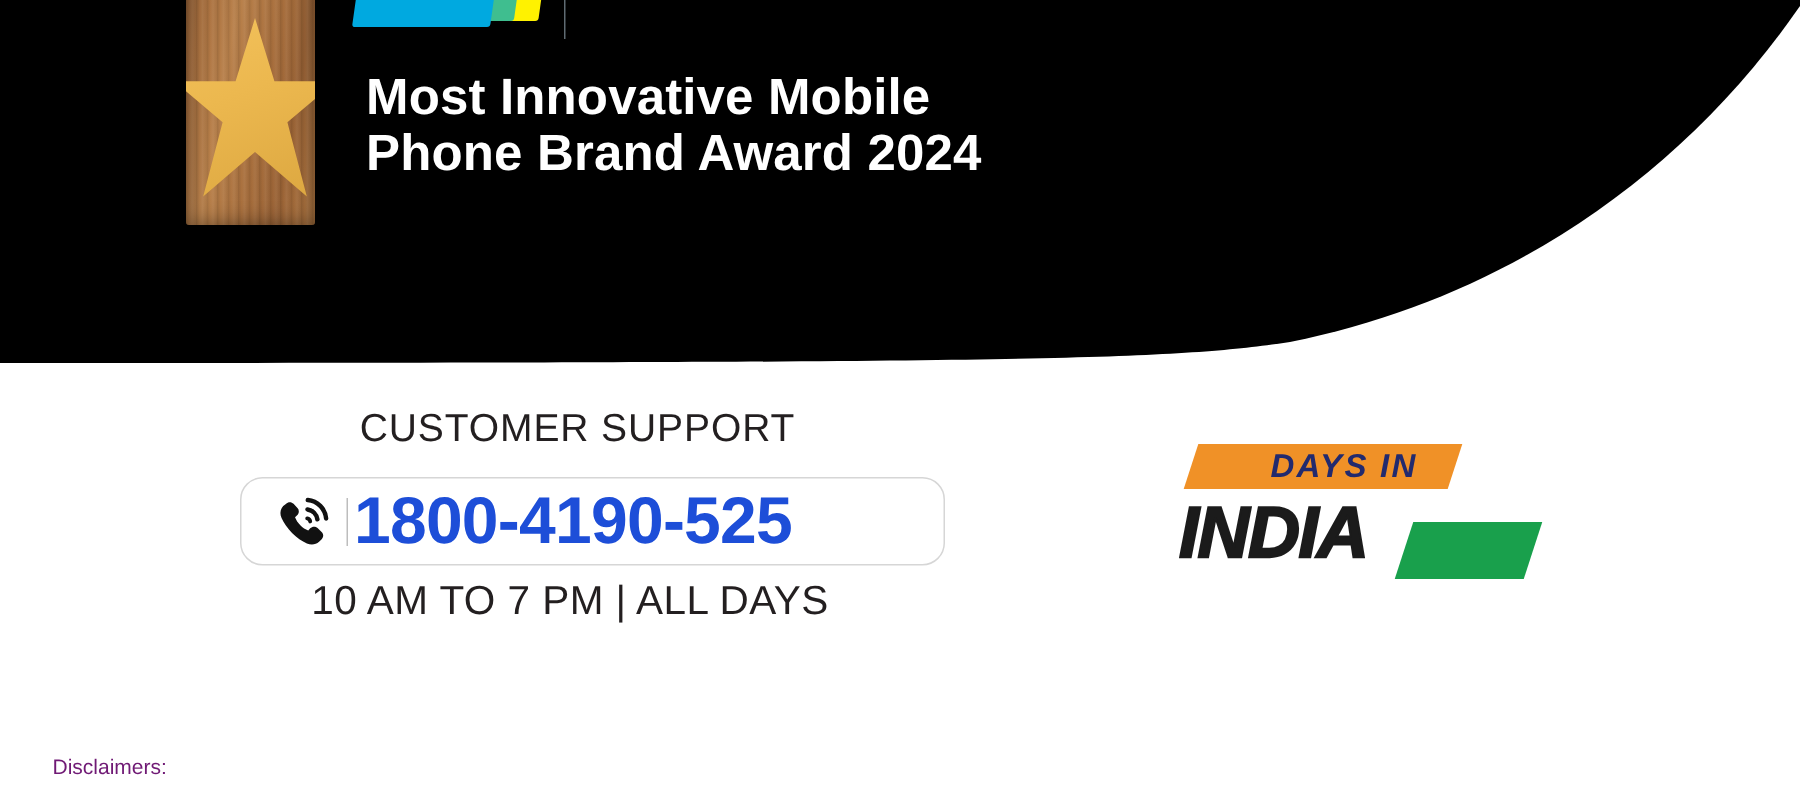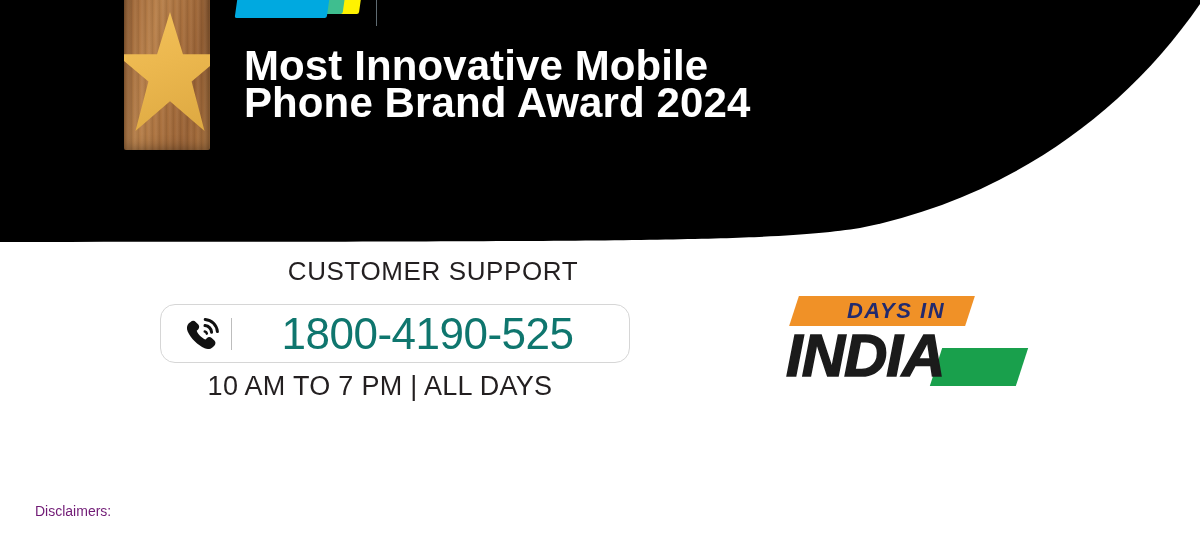--- a/index.html
+++ b/index.html
@@ -46,43 +46,43 @@
   .ces-sq.yellow{left:52px;top:6px;width:72px;height:74px;background:#FFF200;}
   .ces-sq.green{left:30px;top:2px;width:78px;height:78px;background:#3FBE8F;}
   .ces-sq.blue{left:0px;top:8px;width:92px;height:76px;background:#00A9E0;}
   .cta-divider{
     position:absolute;left:136px;top:4px;width:1px;height:88px;background:#5f6b72;
   }
 
   
   .award-title{
     position:absolute;left:244px;top:47px;
-    color:#ffffff;font-size:42px;line-height:37px;font-weight:700;
+    color:#ffffff;font-size:34px;line-height:37px;font-weight:700;
     letter-spacing:.1px;white-space:pre-line;
   }
 
   
-  .support{position:absolute;left:0;top:256px;width:780px;padding-left:48px;}
+  .support{position:absolute;left:0;top:270px;width:780px;}
   .support-heading{
     text-align:center;color:#231f20;font-size:26px;font-weight:400;
     letter-spacing:.6px;line-height:30px;margin-left:-10px;
   }
   .phone-box{
     position:absolute;left:160px;top:48px;width:470px;height:59px;
     border:1.5px solid #d6d6d6;border-radius:15px;background:#fff;
     display:flex;align-items:center;box-sizing:border-box;
   }
   .phone-icon{
     width:56px;display:flex;align-items:center;justify-content:center;
     margin-left:14px;
   }
   .phone-sep{width:1px;height:32px;background:#bdbdbd;margin:0 4px 0 0;}
   .phone-number{
-    flex:1;text-align:center;color:#0f766e;
-    font-size:44px;font-weight:400;letter-spacing:-0.5px;line-height:46px;
+    flex:1;color:#1d4ed8;
+    font-size:44px;font-weight:700;letter-spacing:-0.5px;line-height:46px;
     padding-right:10px;
   }
   .support-hours{
     position:absolute;left:0;top:115px;width:780px;text-align:center;
     color:#231f20;font-size:27px;font-weight:400;letter-spacing:.3px;
     line-height:30px;margin-left:-10px;
   }
 
   
   .mii{position:absolute;left:786px;top:296px;width:240px;height:105px;}
@@ -95,21 +95,21 @@
     display:flex;align-items:center;justify-content:center;
     color:#222A6E;font-size:22px;font-weight:700;font-style:italic;
     letter-spacing:1.5px;
   }
   .mii-green{
     position:absolute;left:150px;top:52px;width:86px;height:38px;
     background:#19A04C;transform:skewX(-18deg);
   }
   .mii-india{
     position:absolute;left:0;top:28px;
-    color:#1b1b1b;font-size:60px;font-weight:700;font-style:italic;
+    color:#1b1b1b;font-size:48px;font-weight:700;font-style:italic;
     letter-spacing:-1px;line-height:64px;
     -webkit-text-stroke:1.5px #1b1b1b;
   }
 
   
   .disclaimers{
     position:absolute;left:35px;top:502px;
     color:#701a75;font-size:14px;font-weight:400;line-height:18px;
   }
 </style>

